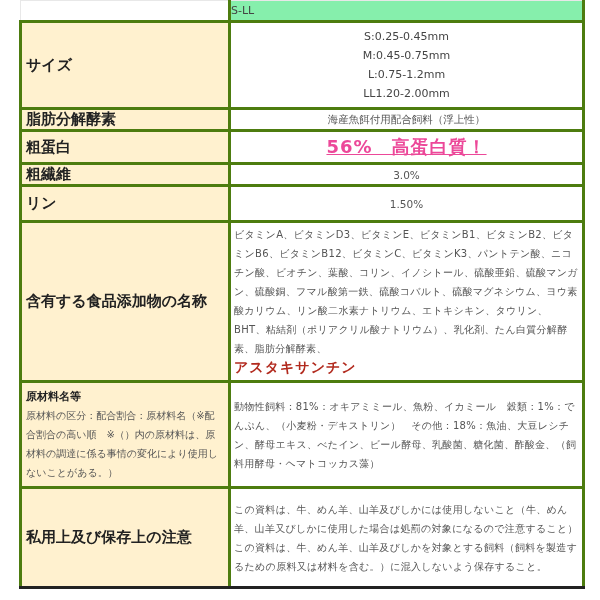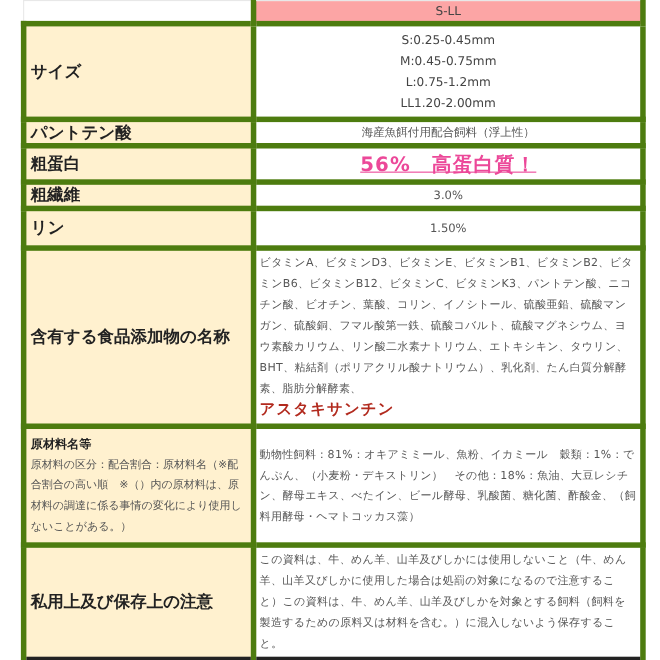--- a/index.html
+++ b/index.html
@@ -3,26 +3,26 @@
   <meta charset="utf-8">
   <style>
     html, body { margin: 0; padding: 0; background: #ffffff; }
     body { width: 600px; height: 600px; position: relative; overflow: hidden;
            font-family: "DejaVu Sans", "Liberation Sans", sans-serif; color: #333; }
     table.spec {
       position: absolute; left: 19px; top: 0px; width: 563px;
       border-collapse: collapse; table-layout: fixed;
     }
     table.spec td {
-      border: 5px solid #4d7c0f; padding: 0; vertical-align: middle;
+      border: 3px solid #4d7c0f; padding: 0; vertical-align: middle;
     }
     col.c1 { width: 209px; }
     col.c2 { width: 354px; }
     .hdr-blank { background: #ffffff; border-top: 1px solid #e8e8e8 !important; border-left: 1px solid #e8e8e8 !important; border-bottom: 2px solid #8a8270 !important; }
-    .hdr-val { background: #fca5a5; text-align: center; font-size: 11px; color: #444; border-top: 1px solid #e8e8e8 !important; border-bottom: 1px solid #8a94a0 !important; margin-top: 35px; }
+    .hdr-val { background: #86efac; text-align: left; font-size: 11px; color: #444; border-top: 1px solid #e8e8e8 !important; border-bottom: 1px solid #8a94a0 !important; margin-top: 35px; }
     .lbl { background: #fff1cf; font-weight: bold; font-size: 15px; color: #222; padding-left: 4px !important; }
     .val { background: #ffffff; text-align: center; font-size: 10.5px; color: #555; }
     .val-left { background: #ffffff; text-align: left; font-size: 10px; color: #555; padding: 2px 3px !important; line-height: 19px; letter-spacing: 0.3px; }
     .size-line { line-height: 19px; font-size: 11px; color: #444; }
     .red-big { color: #ec4899; font-weight: bold; font-size: 18px; letter-spacing: 1px; text-decoration: underline; }
     .red-bold { color: #b22a1e; font-weight: bold; font-size: 14px; letter-spacing: 1px; }
     .lbl-multi { background: #fff1cf; font-size: 10px; color: #555; padding: 4px 4px !important; line-height: 19px; vertical-align: top !important; }
     .lbl-multi .title { font-weight: bold; color: #222; font-size: 11px; }
     .bottom-row td { border-bottom: 3px solid #222 !important; }
     .sep-thick td { border-top: 2px solid #666 !important; }
@@ -46,21 +46,21 @@
     <td class="lbl">サイズ</td>
     <td class="val">
       <div class="size-line">S:0.25-0.45mm</div>
       <div class="size-line">M:0.45-0.75mm</div>
       <div class="size-line">L:0.75-1.2mm</div>
       <div class="size-line">LL1.20-2.00mm</div>
     </td>
   </tr>
 
   <tr style="height:18px;" class="sep-thick">
-    <td class="lbl">パントテン酸</td>
+    <td class="lbl">脂肪分解酵素</td>
     <td class="val">海産魚餌付用配合飼料（浮上性）</td>
   </tr>
 
   <tr style="height:33px;">
     <td class="lbl">粗蛋白</td>
     <td class="val"><span class="red-big">56%　高蛋白質！</span></td>
   </tr>
 
 
   <tr style="height:19px;">

